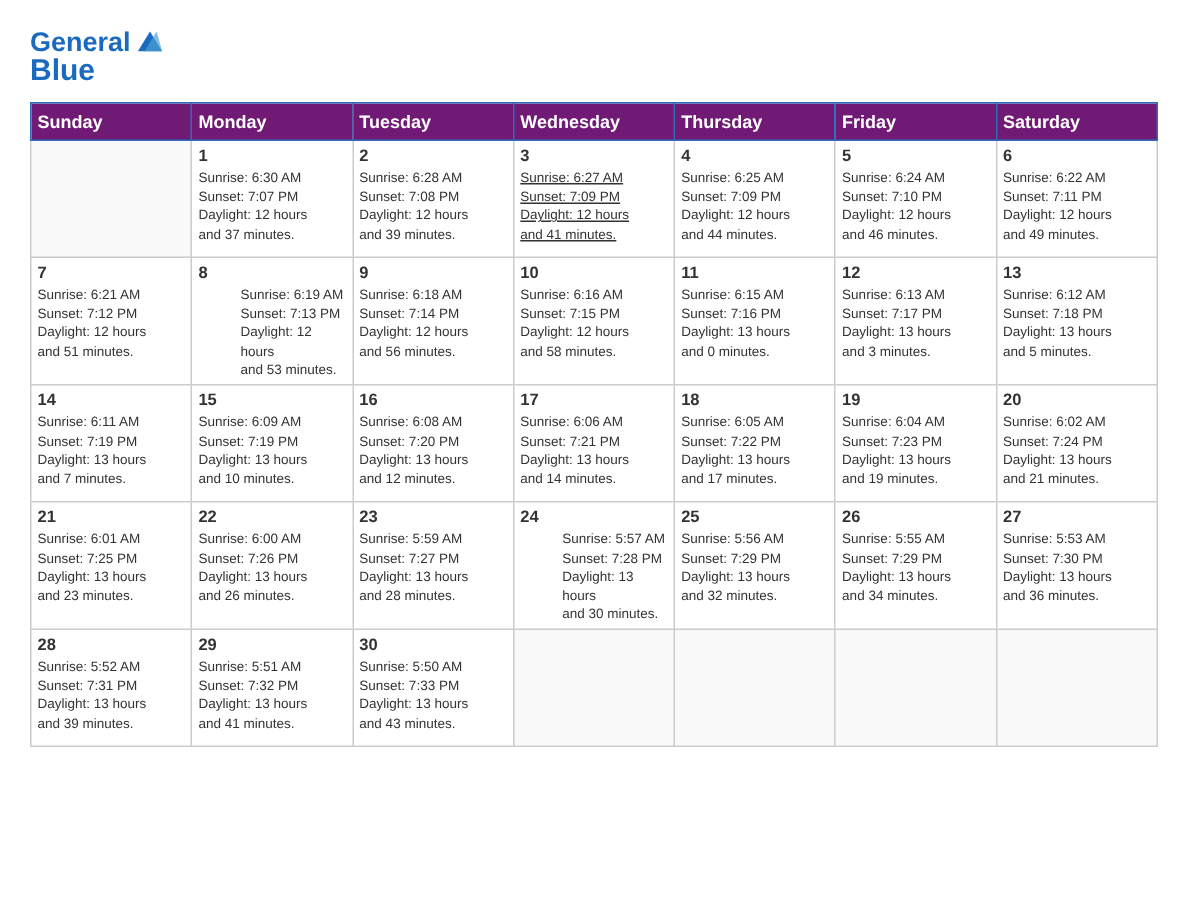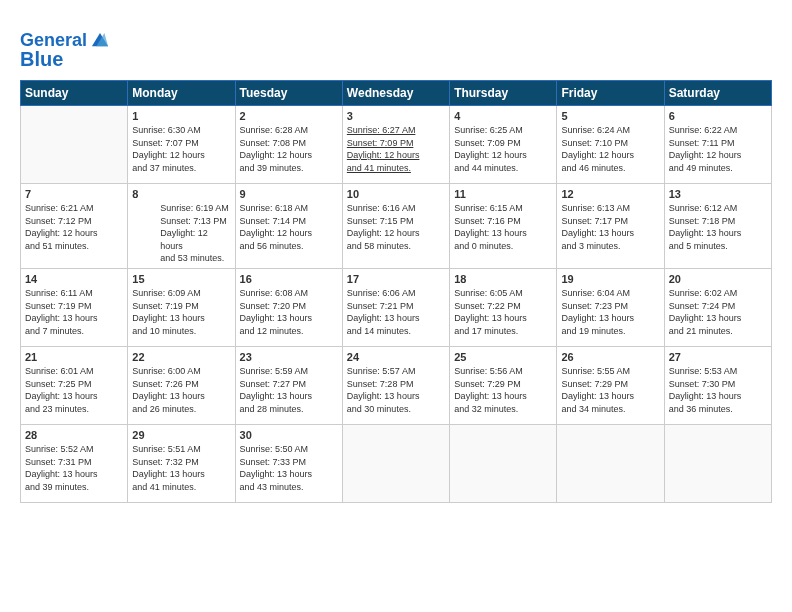--- a/index.html
+++ b/index.html
@@ -6,21 +6,21 @@
     body {
       width: 792px;
       height: 612px;
       font-family: Arial, sans-serif;
       background: #fff;
       overflow: hidden;
     }
     .page {
       width: 792px;
       height: 612px;
-      padding: 30px 20px 14px 20px;
+      padding: 18px 20px 14px 20px;
     }
     .header {
       display: flex;
       justify-content: space-between;
       align-items: flex-start;
       margin-bottom: 10px;
     }
     .logo {
       display: flex;
       align-items: center;
@@ -51,21 +51,21 @@
     .subtitle {
       font-size: 14px;
       color: #555;
     }
     .calendar {
       width: 100%;
       border-collapse: collapse;
       table-layout: fixed;
     }
     .calendar thead th {
-      background: #0c4a6e;
+      background: #701a75;
       color: #fff;
       font-size: 12px;
       font-weight: bold;
       padding: 5px 4px;
       text-align: left;
       border: 1px solid #2a6ebb;
     }
     .calendar tbody td {
       vertical-align: top;
       border: 1px solid #ccc;
@@ -294,21 +294,21 @@
           </td>
           <td>
             <span class="day-number">23</span>
             <div class="day-info" style="white-space: pre-line;">Sunrise: 5:59 AM
 Sunset: 7:27 PM
 Daylight: 13 hours
 and 28 minutes.</div>
           </td>
           <td>
             <span class="day-number">24</span>
-            <div class="day-info" style="white-space: pre-line;">Sunrise: 5:57 AM
+            <div class="day-info" style="white-space: pre-line; margin-left: 28px;">Sunrise: 5:57 AM
 Sunset: 7:28 PM
 Daylight: 13 hours
 and 30 minutes.</div>
           </td>
           <td>
             <span class="day-number">25</span>
             <div class="day-info" style="white-space: pre-line;">Sunrise: 5:56 AM
 Sunset: 7:29 PM
 Daylight: 13 hours
 and 32 minutes.</div>

